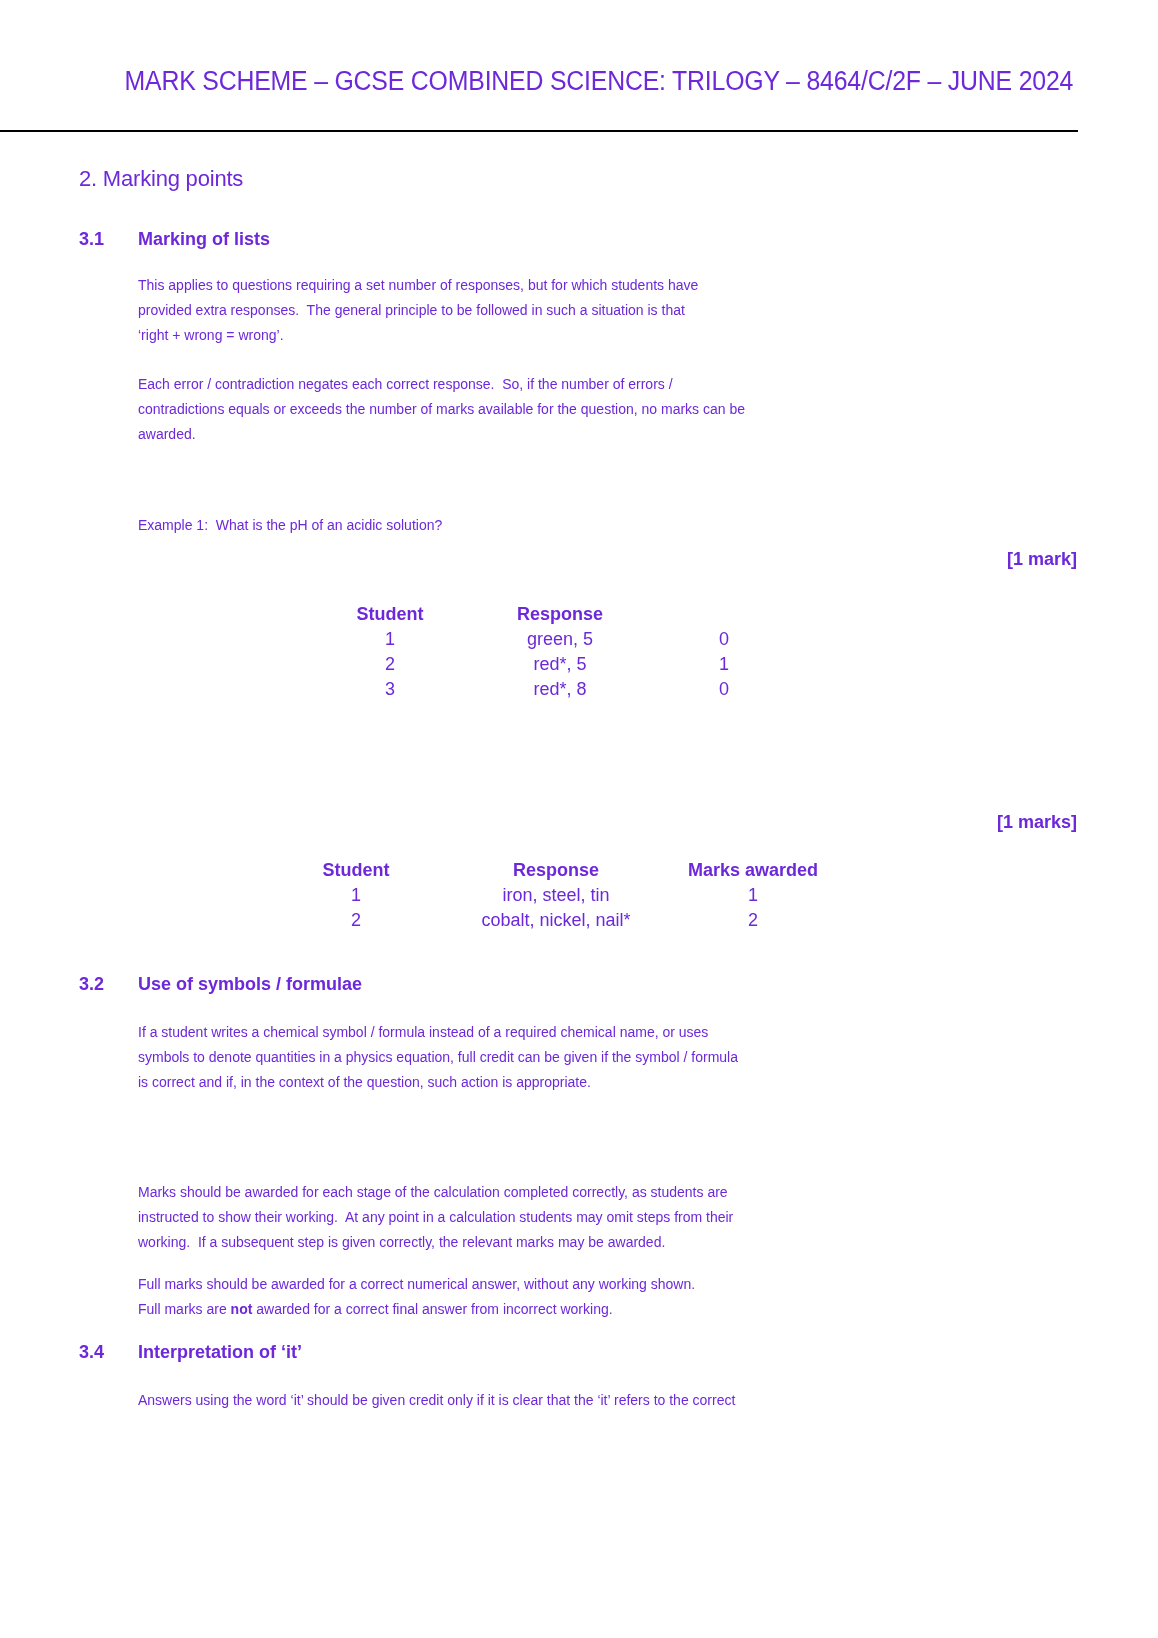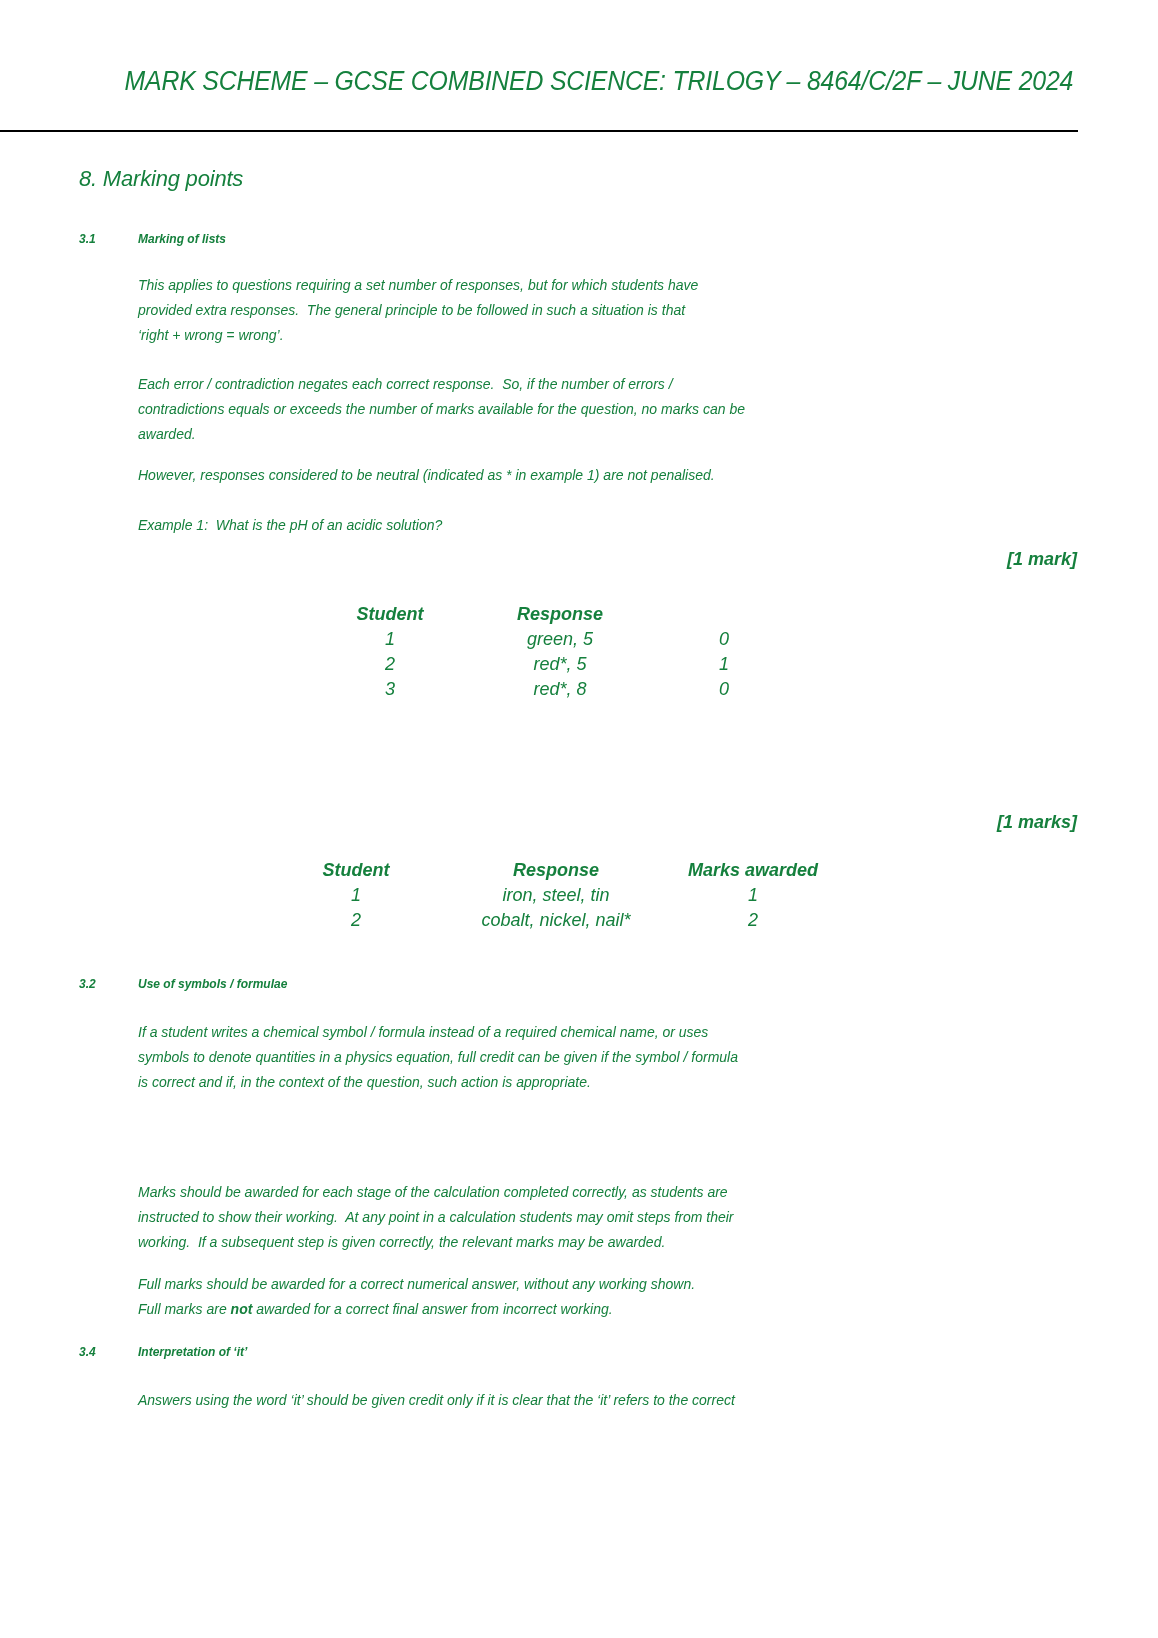--- a/index.html
+++ b/index.html
@@ -1,30 +1,30 @@
 <!DOCTYPE html>
 <html><head>
 <meta charset="utf-8">
 <style>
   html,body{margin:0;padding:0;background:#ffffff;}
   .page{
     position:relative;width:1158px;height:1416px;background:#ffffff;
-    font-family:"Liberation Sans",sans-serif;color:#15803d;overflow:hidden;font-style:italic;
+    font-family:"Liberation Sans",sans-serif;color:#6d28d9;overflow:hidden;
   }
   .abs{position:absolute;}
   .rule{position:absolute;left:0;height:2px;background:#000;}
   .doc-title{
     top:66px;right:85px;font-size:27px;line-height:30px;white-space:nowrap;
     transform:scaleX(0.92);transform-origin:100% 50%;letter-spacing:-0.2px;
   }
   .page-title{
     top:166px;left:79px;font-size:22px;line-height:26px;white-space:nowrap;
     letter-spacing:-0.2px;
   }
-  .sub-head{left:79px;font-size:12px;line-height:25px;font-weight:bold;white-space:pre-wrap;}
+  .sub-head{left:79px;font-size:18px;line-height:25px;font-weight:bold;white-space:pre-wrap;}
   .sub-head .num{display:inline-block;width:59px;}
   .para{
     left:138px;width:950px;font-size:14px;line-height:25px;white-space:pre-wrap;
   }
   .marks{
     right:81px;font-size:18px;line-height:25px;font-weight:bold;text-align:right;white-space:nowrap;
   }
   .tbl{font-size:18px;}
   .tr{display:flex;}
   .td{text-align:center;white-space:pre-wrap;line-height:25px;}
@@ -39,31 +39,30 @@
   b{font-weight:bold;}
 </style>
 </head>
 <body>
 
 <div class="page">
 
   <div class="abs doc-title">MARK SCHEME – GCSE COMBINED SCIENCE: TRILOGY – 8464/C/2F – JUNE 2024</div>
   <div class="rule" style="top:130px;width:1078px;"></div>
 
-  <div class="abs page-title">8. Marking points</div>
+  <div class="abs page-title">2. Marking points</div>
 
   <div class="abs sub-head" style="top:227px;"><span class="num">3.1</span><span>Marking of lists</span></div>
 
   <div class="abs para" style="top:273px;">This applies to questions requiring a set number of responses, but for which students have
 provided extra responses.  The general principle to be followed in such a situation is that
 ‘right + wrong = wrong’.</div>
   <div class="abs para" style="top:372px;">Each error / contradiction negates each correct response.  So, if the number of errors /
 contradictions equals or exceeds the number of marks available for the question, no marks can be
 awarded.</div>
-  <div class="abs para" style="top:463px;">However, responses considered to be neutral (indicated as * in example 1) are not penalised.</div>
 
   <div class="abs para" style="top:513px;">Example 1:  What is the pH of an acidic solution?</div>
   <div class="abs marks" style="top:547px;">[1 mark]</div>
 
   <div class="abs tbl t1" style="top:601px;left:300px;">
     <div class="tr th">
       <div class="td col0">Student</div>
       <div class="td col1">Response</div>
     </div>
     <div class="tr">

